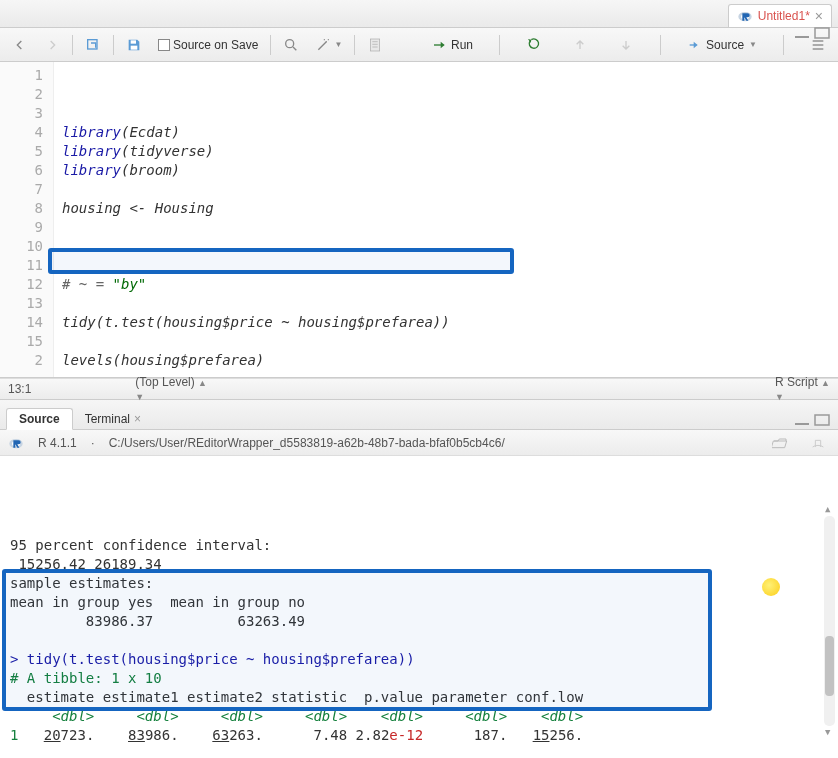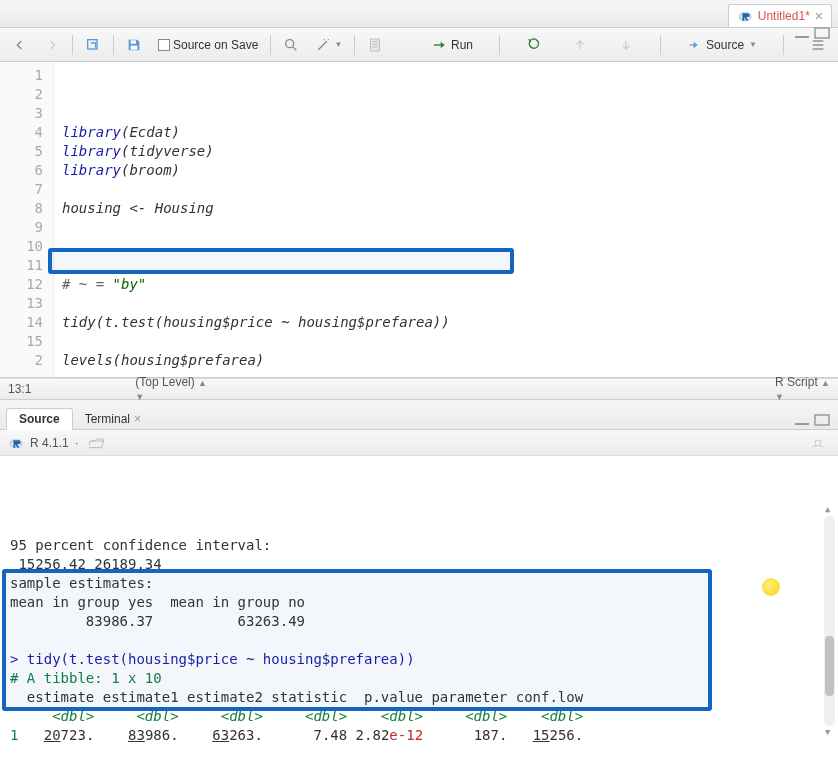--- a/index.html
+++ b/index.html
@@ -28,21 +28,21 @@
 
 .status-bar { background: linear-gradient(#f8f8f8, #ececec); border-top: 1px solid #ddd; border-bottom: 1px solid #ccc; padding: 2px 8px; display: flex; align-items: center; font-size: 12px; color: #555; height: 22px; gap: 45px; }
 .status-right { margin-left: auto; }
 .updown { font-size:9px; color:#888; }
 
 .tab-bar2 { background: linear-gradient(#f6f6f6, #eaeaea); border-bottom: 1px solid #ccc; display: flex; align-items: flex-end; padding: 6px 6px 0 6px; height: 30px; }
 .tab2 { padding: 3px 12px; font-size: 12px; color: #333; cursor: pointer; }
 .tab2.active { background: #fff; border: 1px solid #ccc; border-bottom: 1px solid #fff; border-radius: 3px 3px 0 0; font-weight: 600; margin-bottom:-1px; }
 .tab2-close { color: #999; margin-left: 4px; }
 
-.console-header { background: linear-gradient(#f8f8f8, #ececec); border-bottom: 1px solid #ddd; padding: 4px 8px; display: flex; align-items: center; gap: 6px; font-size: 12px; color: #555; height: 26px; }
+.console-header { background: linear-gradient(#f8f8f8, #ececec); border-bottom: 1px solid #ddd; padding: 4px 8px; display: flex; align-items: center; gap: 14px; font-size: 12px; color: #555; height: 26px; }
 .console-header .path { flex: 1; overflow: hidden; text-overflow: ellipsis; }
 
 .console { position: relative; font-family: "Lucida Console", Monaco, monospace; font-size: 14px; line-height: 19px; padding: 4px 10px; white-space: pre; color: #333; background: #fff; height: 290px; overflow: hidden; }
 .console .prompt { color: #1a1aa6; }
 .console .comment { color: #15803d; }
 .console .num-red { color: #c62828; }
 .console u { text-decoration: underline; }
 
 .yellow-dot { position: absolute; width: 18px; height: 18px; border-radius: 50%; background: radial-gradient(circle at 40% 40%, #fff176, #fdd835 70%, rgba(253,216,53,0)); }
 
@@ -220,20 +220,21 @@
 </div>
 
 <div class="console-header">
   <span><svg class="icon" viewBox="0 0 24 24">
         <ellipse cx="12" cy="13" rx="10" ry="7" fill="#c7d4e2"></ellipse>
         <ellipse cx="12" cy="13" rx="6" ry="4" fill="#fff"></ellipse>
         <path d="M11 8 h5 a3 3 0 0 1 0 6 h-2 l3 5 h-3 l-3-5 v5 h-3 V8 z" fill="#2266b3"></path>
       </svg></span>
   <span>R 4.1.1</span>
   <span>·</span>
+  <span class="path">C:/Users/User/REditorWrapper_d5583819-a62b-48b7-bada-bfaf0b5cb4c6/</span>
   <span class="tb-btn">
     <svg class="icon" viewBox="0 0 24 24">
         <path d="M3 9 h6 l2 -3 h10 v3" fill="none" stroke="#bbb" stroke-width="1.5"></path>
         <path d="M2 9 h20 l-3 10 h-20 z" fill="none" stroke="#bbb" stroke-width="1.5"></path>
       </svg>
   </span>
   <span class="tb-btn" style="margin-left:auto;">
     <svg class="icon" viewBox="0 0 24 24">
         <path d="M4 18 a10 6 0 0 1 16 0" fill="none" stroke="#ccc" stroke-width="1.5"></path>
         <path d="M8 18 v-10 l8 0 v10" fill="none" stroke="#ccc" stroke-width="1.5"></path>

